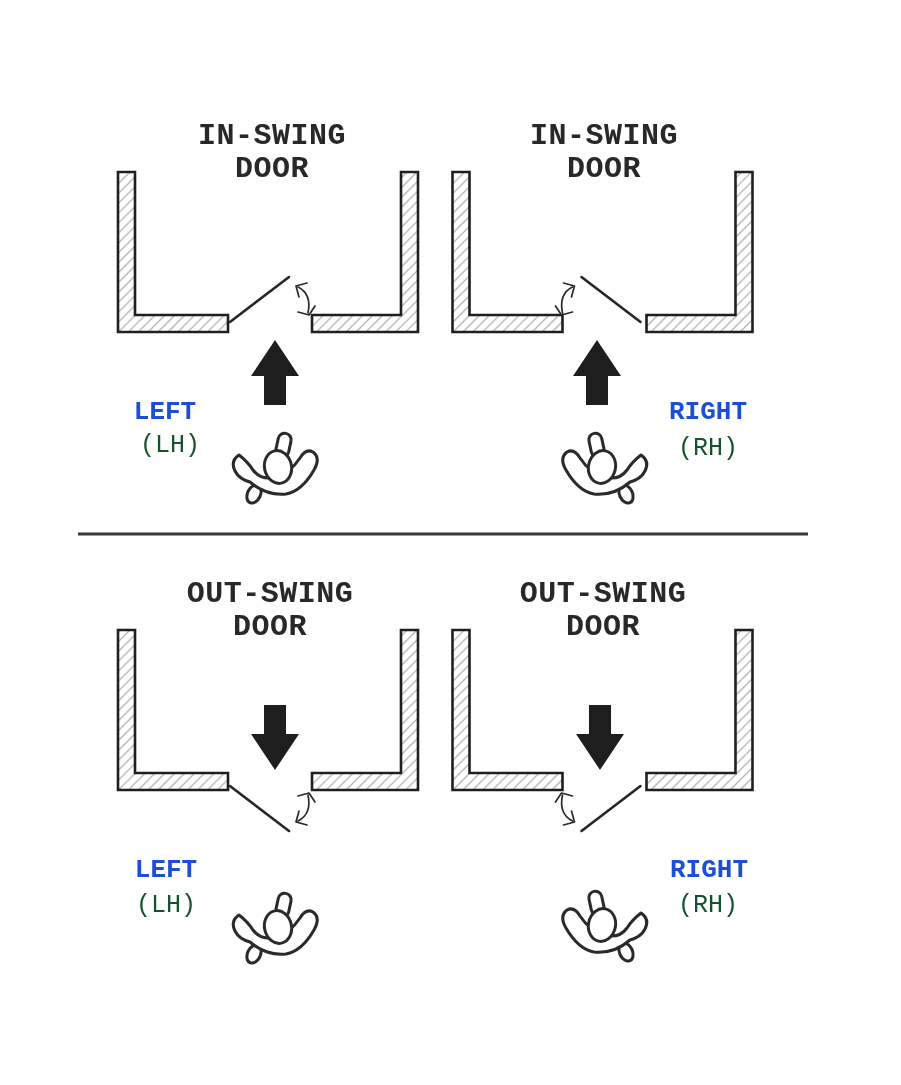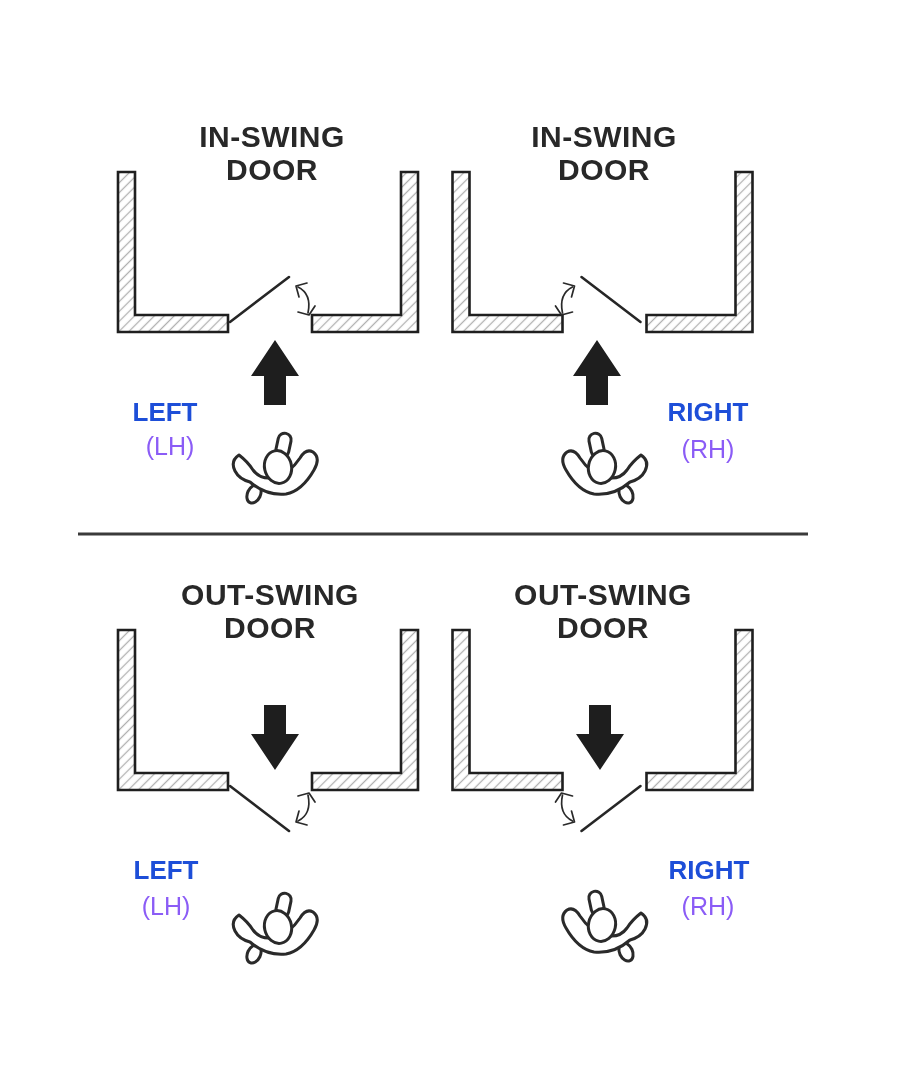--- a/index.html
+++ b/index.html
@@ -1,20 +1,20 @@
 <!DOCTYPE html>
 <html><head>
 <meta charset="utf-8">
 <style>
   html,body{margin:0;padding:0;background:#ffffff;}
   #canvas{
     position:relative;
     width:901px;height:1085px;
     background:#ffffff;
-    font-family:Liberation Sans, sans-serif;
+    font-family:Liberation Mono, monospace;
     color:#2a2a2a;
     overflow:hidden;
   }
   .abs{position:absolute;}
   .qtitle{
     width:280px;
     text-align:center;
     font-weight:700;
     font-size:30px;
     line-height:33px;
@@ -28,21 +28,21 @@
     font-size:26px;
     line-height:30px;
     color:#1d4ed8;
   }
   .hand-abbr{
     width:160px;
     text-align:center;
     font-weight:400;
     font-size:25px;
     line-height:30px;
-    color:#8b5cf6;
+    color:#14532d;
   }
   svg{display:block;}
   .wall{fill:url(#hatch);stroke:#1f1f1f;stroke-width:2.6;}
   .leaf{stroke:#262626;stroke-width:2.6;stroke-linecap:round;}
   .arc{fill:none;stroke:#2a2a2a;stroke-width:1.7;stroke-linecap:round;stroke-linejoin:round;}
   .arrowfill{fill:#1e1e1e;}
   .pfill{fill:#ffffff;stroke:#2a2a2a;stroke-width:3;stroke-linejoin:round;}
 </style>
 </head>
 <body>

